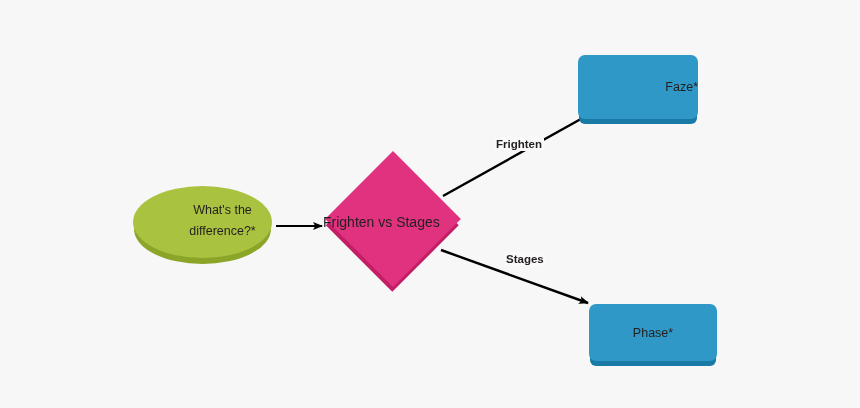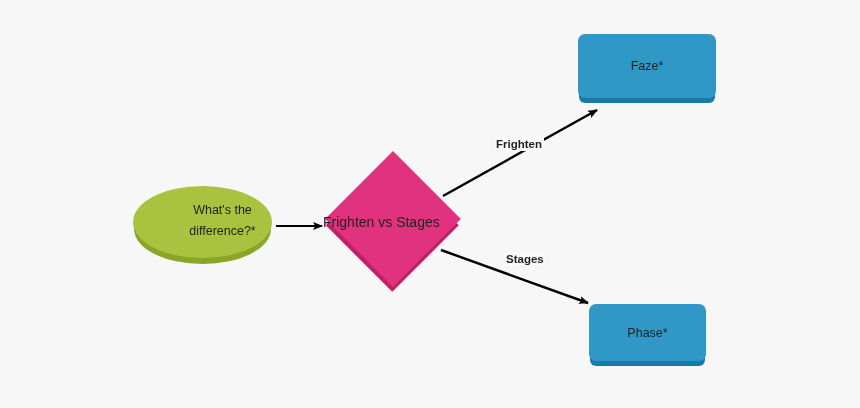--- a/index.html
+++ b/index.html
@@ -93,28 +93,29 @@
     align-items: center;
     justify-content: center;
     z-index: 3;
   }
   .node-box .node-text {
     font-size: 12.5px;
     color: #231f20;
   }
   #node-faze {
     left: 578px;
-    top: 34px;
-    width: 138px;
+    top: 55px;
+    width: 120px;
     height: 64px;
+    justify-content: flex-end;
   }
   #node-phase {
     left: 589px;
     top: 304px;
-    width: 117px;
+    width: 128px;
     height: 57px;
   }
 
   
   .edge-label {
     position: absolute;
     font-size: 11.5px;
     color: #231f20;
     background: #f9f9f9;
     padding: 1px 2px;

